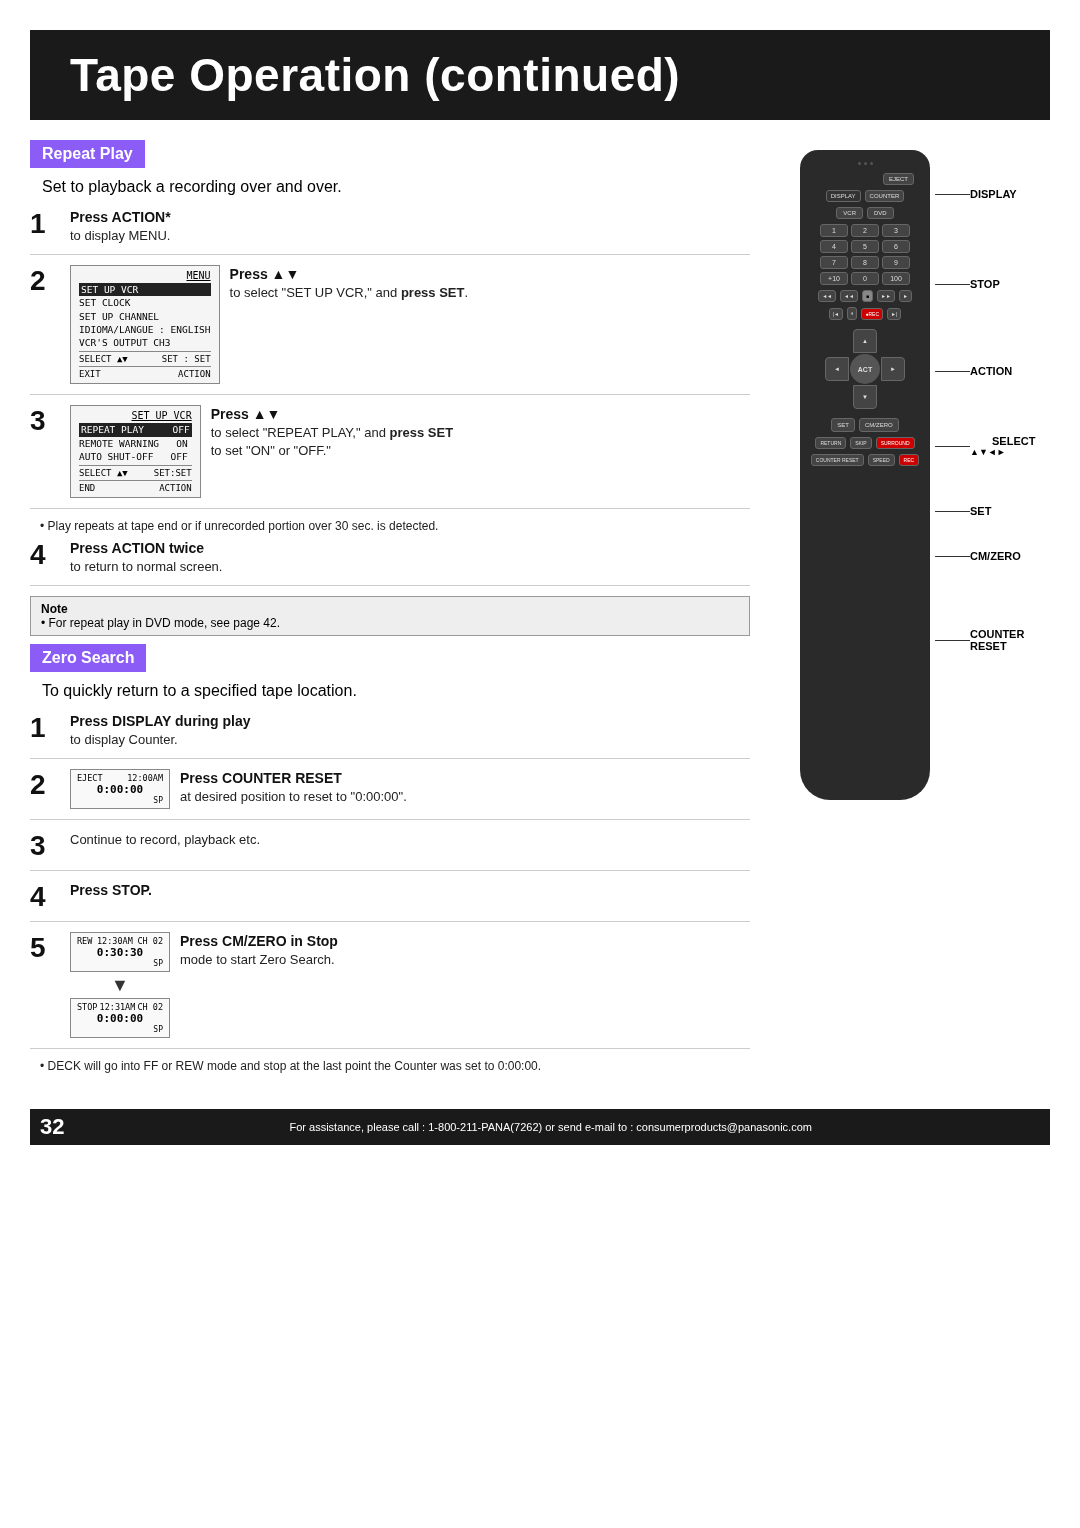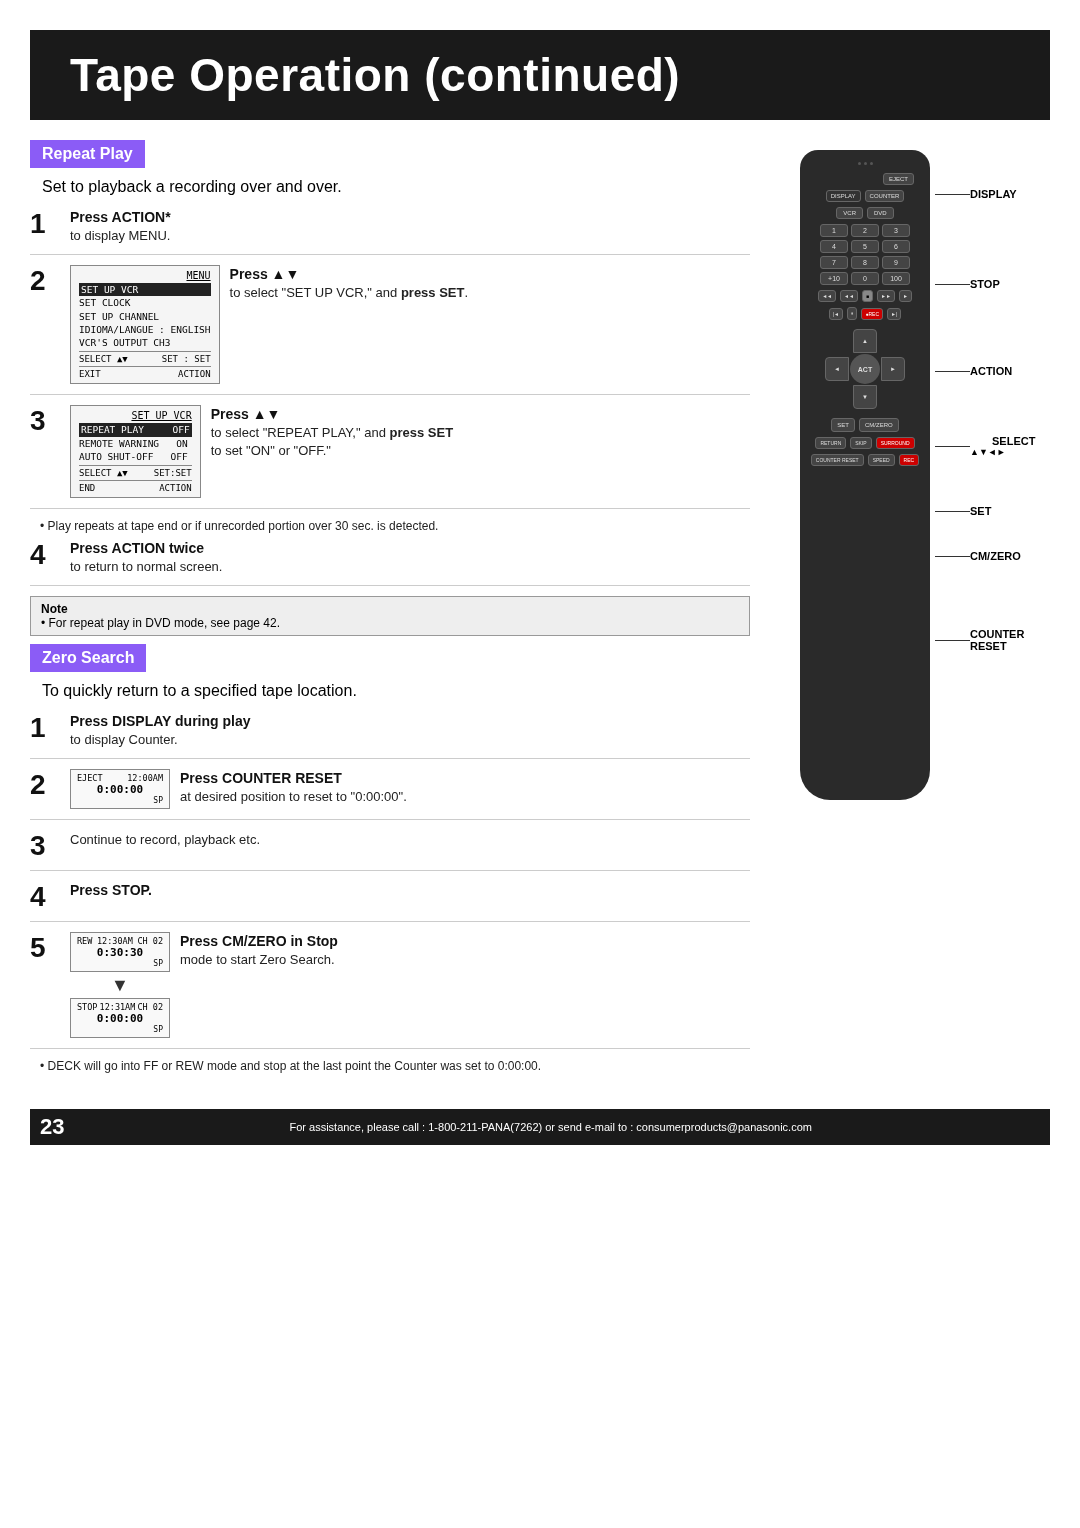--- a/index.html
+++ b/index.html
@@ -583,16 +583,16 @@
             <span style="font-size:11px; font-weight:bold; display:block;">RESET</span>
           </div>
         </div>
       </div>
 
     </div>
   </div>
 </div>
 
 <div class="footer" style="margin-top:10px;">
-  <span class="footer-num">23</span>
+  <span class="footer-num">32</span>
   <span class="footer-text">For assistance, please call : 1-800-211-PANA(7262) or send e-mail to : consumerproducts@panasonic.com</span>
   <span>&nbsp;</span>
 </div>
 
 </body></html>

